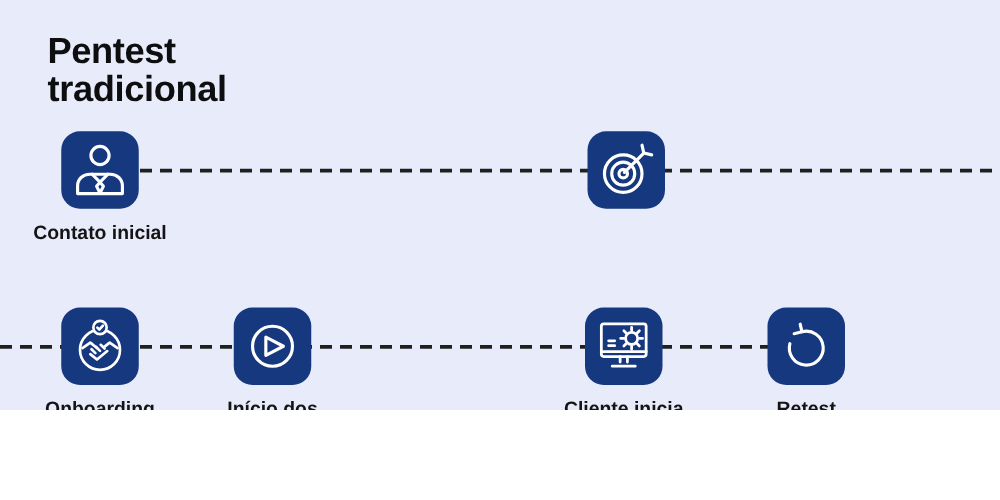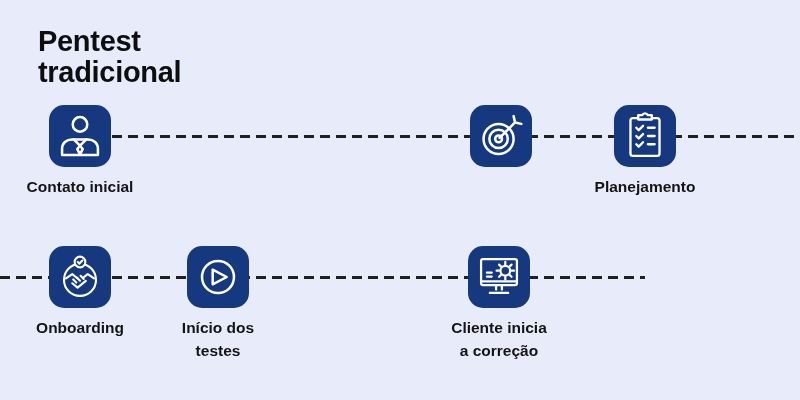--- a/index.html
+++ b/index.html
@@ -1,17 +1,17 @@
 <!DOCTYPE html>
 <html><head>
 <meta charset="utf-8">
 <style>
   html,body{margin:0;padding:0;}
   #canvas{
-    position:relative; width:800px; height:400px; overflow:hidden;
+    position:relative; width:800px; height:328px; overflow:hidden;
     background:#e8ecfa;
     font-family:"Liberation Sans", sans-serif;
   }
   .page-title{
     position:absolute; left:38px; top:26px; margin:0;
     font-size:29px; line-height:31px; font-weight:700; letter-spacing:-0.3px;
     color:#0e0e10; white-space:pre-line;
   }
   .connector{
     position:absolute; height:3px; z-index:1;
@@ -64,32 +64,20 @@
       <svg class="ic" width="62" height="62" viewBox="0 0 64 64">
         <circle cx="29.5" cy="35" r="15.5"></circle>
         <circle cx="29.5" cy="35" r="9.5"></circle>
         <circle cx="29.5" cy="35" r="3.5"></circle>
         <path d="M30.5 34 L46.5 18"></path>
         <path d="M45 11.5 l1.5 6.5 6.5 1.5"></path>
       </svg>
     </div>
   </div>
 
-  <div class="step" style="left:565px;top:105px">
-    <div class="tile">
-      <svg class="ic" width="62" height="62" viewBox="0 0 64 64" style="stroke-width:2.4">
-        <rect x="17" y="13.5" width="30" height="39" rx="2.5"></rect>
-        <path class="fillnavy" d="M25 10.5 h4.2 a3 3 0 0 1 5.6 0 H39 v4.5 H25 z"></path>
-        <path d="M23 23.5 l2.5 2.5 4.5 -4.5 M35 23.5 h7"></path>
-        <path d="M23 32 l2.5 2.5 4.5 -4.5 M35 32 h7"></path>
-        <path d="M23 40.5 l2.5 2.5 4.5 -4.5 M35 40.5 h7"></path>
-      </svg>
-    </div>
-    <div class="step-label">Planejamento</div>
-  </div>
 
   <div class="step" style="left:138px;top:246px">
     <div class="tile">
       <svg class="ic" width="62" height="62" viewBox="0 0 64 64">
         <circle cx="32" cy="32" r="16.5"></circle>
         <path d="M26.5 24.5 L41 32 L26.5 39.5 Z"></path>
       </svg>
     </div>
     <div class="step-label">Início dos
 testes</div>
@@ -120,14 +108,23 @@
         <circle cx="38.5" cy="25.5" r="5"></circle>
         <path d="M45 25.5 h2.5 M38.5 19 v-2.5 M32 25.5 h-2.5 M38.5 32 v2.5"></path>
         <path d="M43.1 21 l1.8 -1.8 M43.1 30 l1.8 1.8 M33.9 21 l-1.8 -1.8 M33.9 30 l-1.8 1.8"></path>
         <path d="M19.5 27.5 h5 M19.5 31.5 h5"></path>
       </svg>
     </div>
     <div class="step-label">Cliente inicia
 a correção</div>
   </div>
 
+  <div class="step" style="left:565px;top:246px">
+    <div class="tile">
+      <svg class="ic" width="62" height="62" viewBox="0 0 64 64">
+        <path d="M28.4 20 A14 14 0 1 1 18.5 29.9"></path>
+        <path d="M28.4 20 l-1.4 -6.2 M28.4 20 l-6.4 1.6"></path>
+      </svg>
+    </div>
+    <div class="step-label">Retest</div>
+  </div>
 
 </div>
 
 </body></html>

